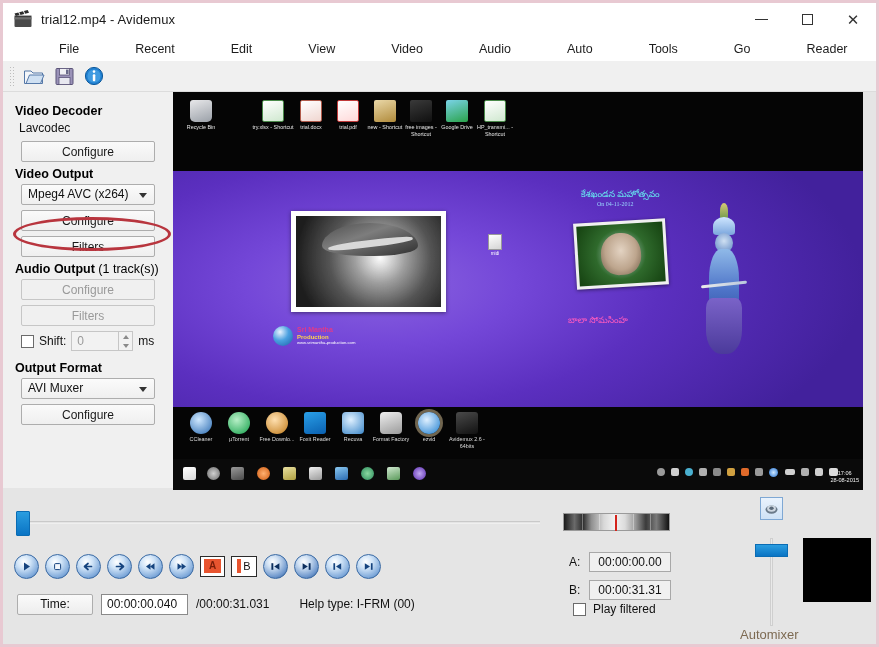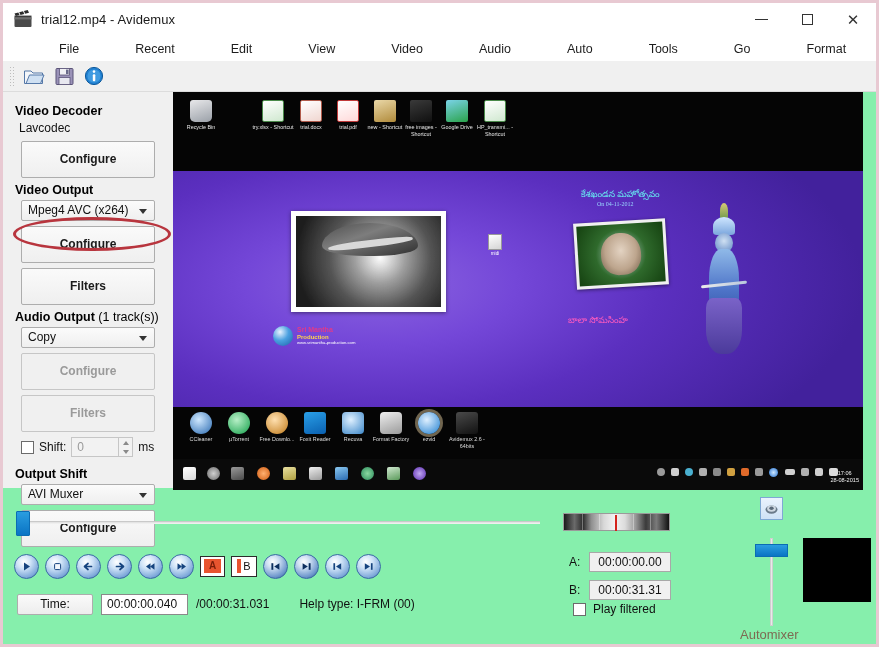--- a/index.html
+++ b/index.html
@@ -10,21 +10,21 @@
     font-size: 12px;
     background: #ffffff;
     overflow: hidden;
     position: relative;
   }
 
   
   #app-window {
     position:absolute; left:0; top:0; width:879px; height:647px;
     border: 3px solid #e8c9d2;
-    background:#86efac;
+    background:#e5e5e5;
     overflow:hidden;
   }
 
   
   #titlebar {
     position:absolute; left:0; top:0; right:0; height:33px;
     background:#ffffff;
     display:flex; align-items:center;
   }
   #title-icon {
@@ -69,26 +69,25 @@
   
   #leftpanel {
     position:absolute; left:0; top:89px; width:170px; bottom:156px;
     background:#f0f0f0; padding:8px 12px 0 12px;
   }
   .sect-title { font-weight:bold; font-size:12.5px; color:#000; margin:4px 0 3px 0; }
   .sect-title .sub { font-weight:normal; }
   .plain-text { font-size:12px; color:#111; margin:1px 0 6px 4px; }
 
   .q-button {
-    display:block; width:134px; height:37px; margin:0 auto 5px auto;
+    display:block; width:134px; height:21px; margin:0 auto 5px auto;
     background:linear-gradient(#fafafa,#efefef);
     border:1px solid #adadad; border-radius:2px;
     font-size:12px; color:#1a1a1a; text-align:center; line-height:19px;
     font-family:"Liberation Sans",sans-serif;
-    font-weight:bold;
   }
   .q-button.disabled { color:#9a9a9a; background:#f0f0f0; border-color:#c6c6c6; }
 
   .q-combo {
     position:relative; display:block; width:134px; height:21px; margin:0 auto 5px auto;
     background:linear-gradient(#fbfbfb,#efefef);
     border:1px solid #adadad; border-radius:2px;
     font-size:12px; color:#111; line-height:19px; padding-left:6px;
     text-align:left;
   }
@@ -397,21 +396,21 @@
   <div id="menubar">
     <div class="menu-item">File</div>
     <div class="menu-item">Recent</div>
     <div class="menu-item">Edit</div>
     <div class="menu-item">View</div>
     <div class="menu-item">Video</div>
     <div class="menu-item">Audio</div>
     <div class="menu-item">Auto</div>
     <div class="menu-item">Tools</div>
     <div class="menu-item">Go</div>
-    <div class="menu-item">Format</div>
+    <div class="menu-item">Reader</div>
     <div class="menu-item">Tools</div>
   </div>
 
   <div id="toolbar">
     <span id="tb-grip"></span>
     <div class="tb-btn">
       <svg width="22" height="19" viewBox="0 0 22 19">
         <path d="M1.5 16.5 V4 H8 l2 2 h9.5 v10.5 z" fill="#f3f6fa" stroke="#5578a8" stroke-width="1"></path>
         <path d="M3 16.5 L6.5 8 H21 L17.5 16.5 z" fill="#cfe0f2" stroke="#5578a8" stroke-width="1"></path>
       </svg>
@@ -444,42 +443,38 @@
     <div class="q-combo">
       <span>Mpeg4 AVC (x264)</span>
       <span class="arrow"></span>
     </div>
     <button class="q-button">Configure</button>
     <button class="q-button">Filters</button>
 
     <div class="sect-title">
       <span>Audio Output</span>
       <span class="sub">(1 track(s))</span>
-    </div>
-    <div class="q-combo">
-      <span>Copy</span>
-      <span class="arrow"></span>
     </div>
     <button class="q-button disabled">Configure</button>
     <button class="q-button disabled">Filters</button>
 
     <div class="shift-row">
       <span class="q-check"></span>
       <span class="shift-label">Shift:</span>
       <span class="spin">
         <span>0</span>
         <span class="spin-btns">
           <span class="tri-up"></span>
           <span class="tri-dn"></span>
         </span>
       </span>
       <span class="ms-label">ms</span>
     </div>
 
-    <div class="sect-title" style="margin-top:10px">Output Shift</div>
+    <div class="sect-title" style="margin-top:10px">Output Format</div>
     <div class="q-combo">
       <span>AVI Muxer</span>
       <span class="arrow"></span>
     </div>
     <button class="q-button">Configure</button>
   </div>
 
   <div id="configure-highlight"></div>
 
   <div id="videoarea">

